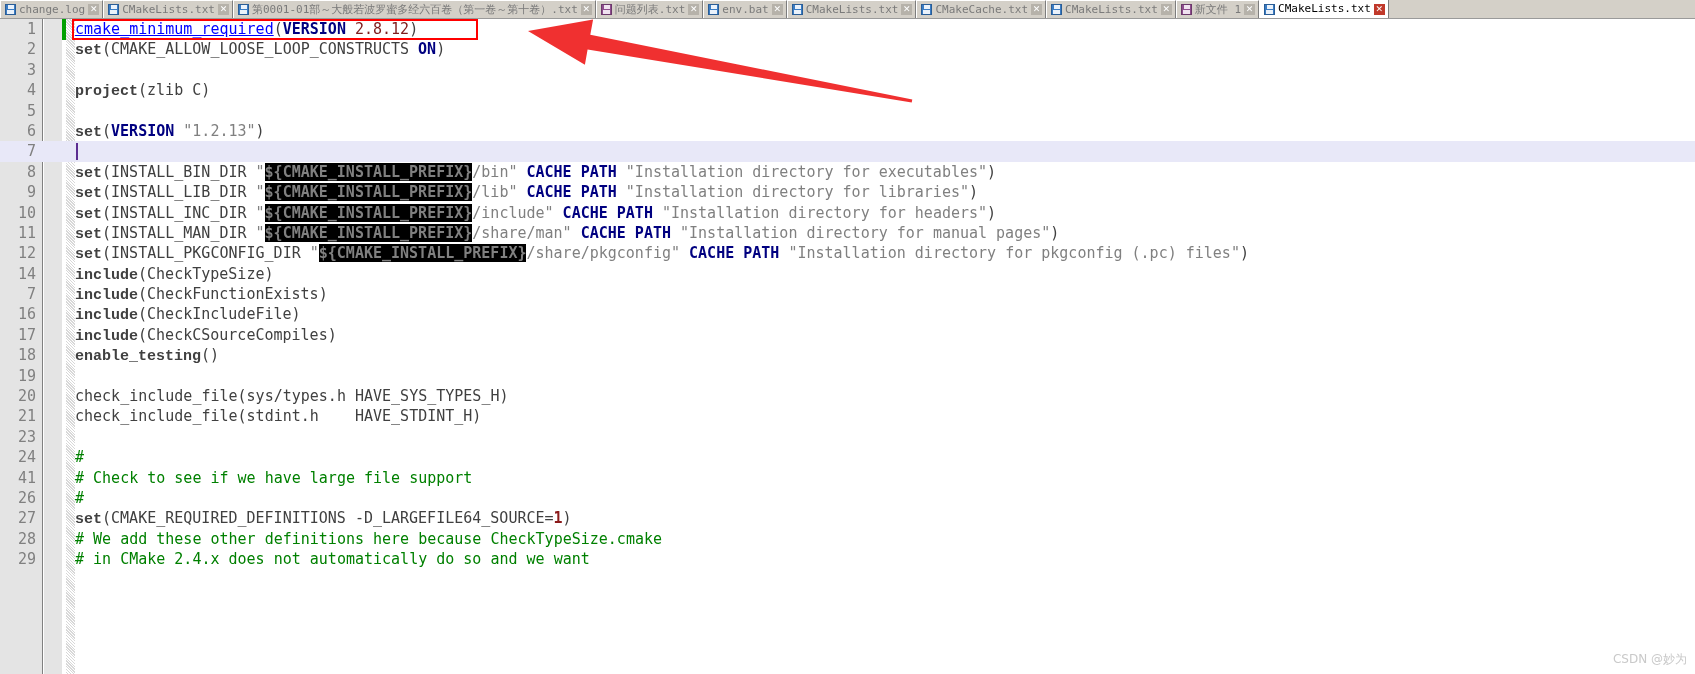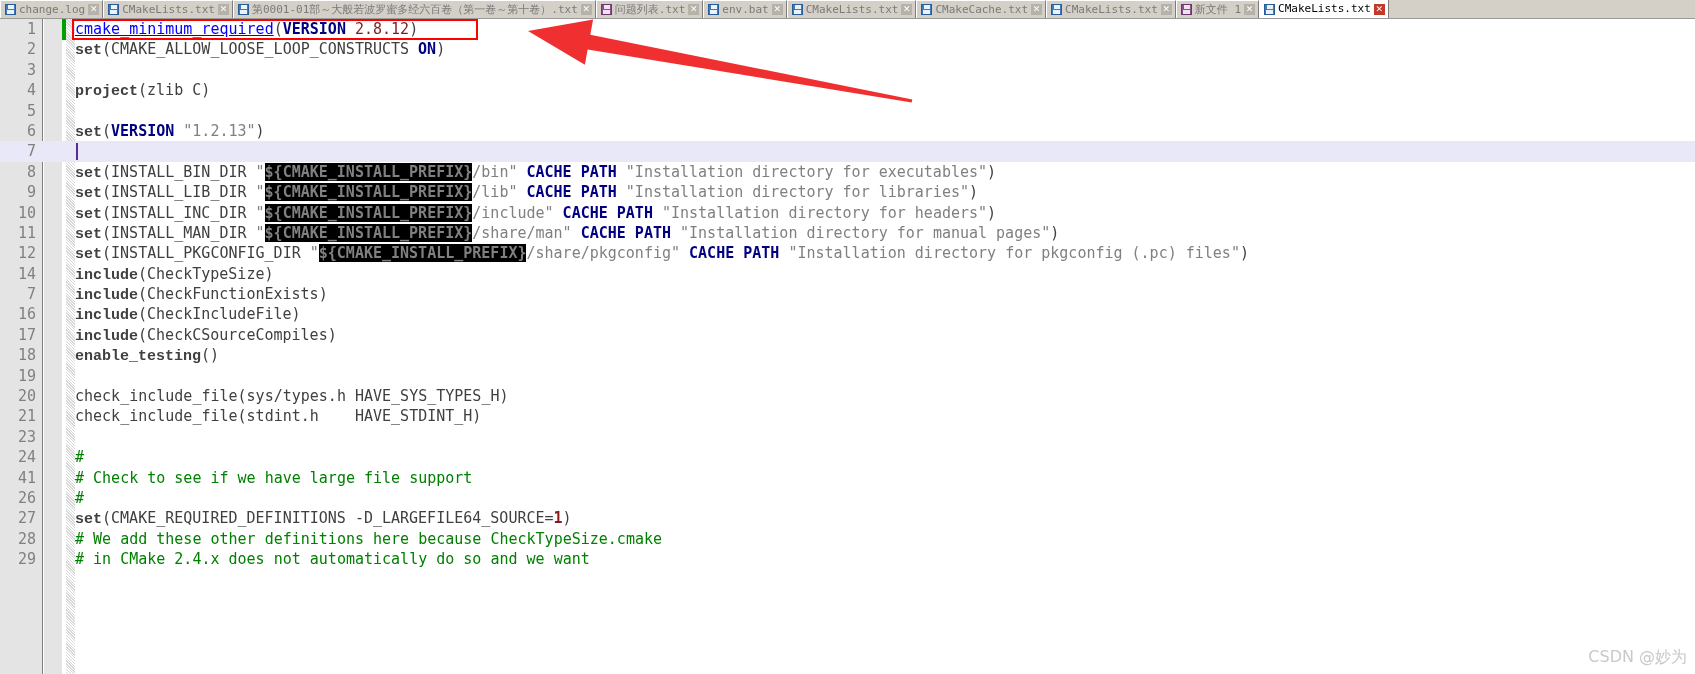--- a/index.html
+++ b/index.html
@@ -182,21 +182,21 @@
     position: absolute;
     left: 0; top: 0;
     width: 1695px; height: 674px;
     pointer-events: none;
   }
   #watermark {
     position: absolute;
     right: 8px; bottom: 6px;
     color: #c9c9c9;
     font-family: "DejaVu Sans", sans-serif;
-    font-size: 16px;
+    font-size: 12px;
     white-space: nowrap;
   }
 </style>
 </head>
 <body>
 
 <div id="root">
 
   <div id="tabbar">
       <div class="tab">

